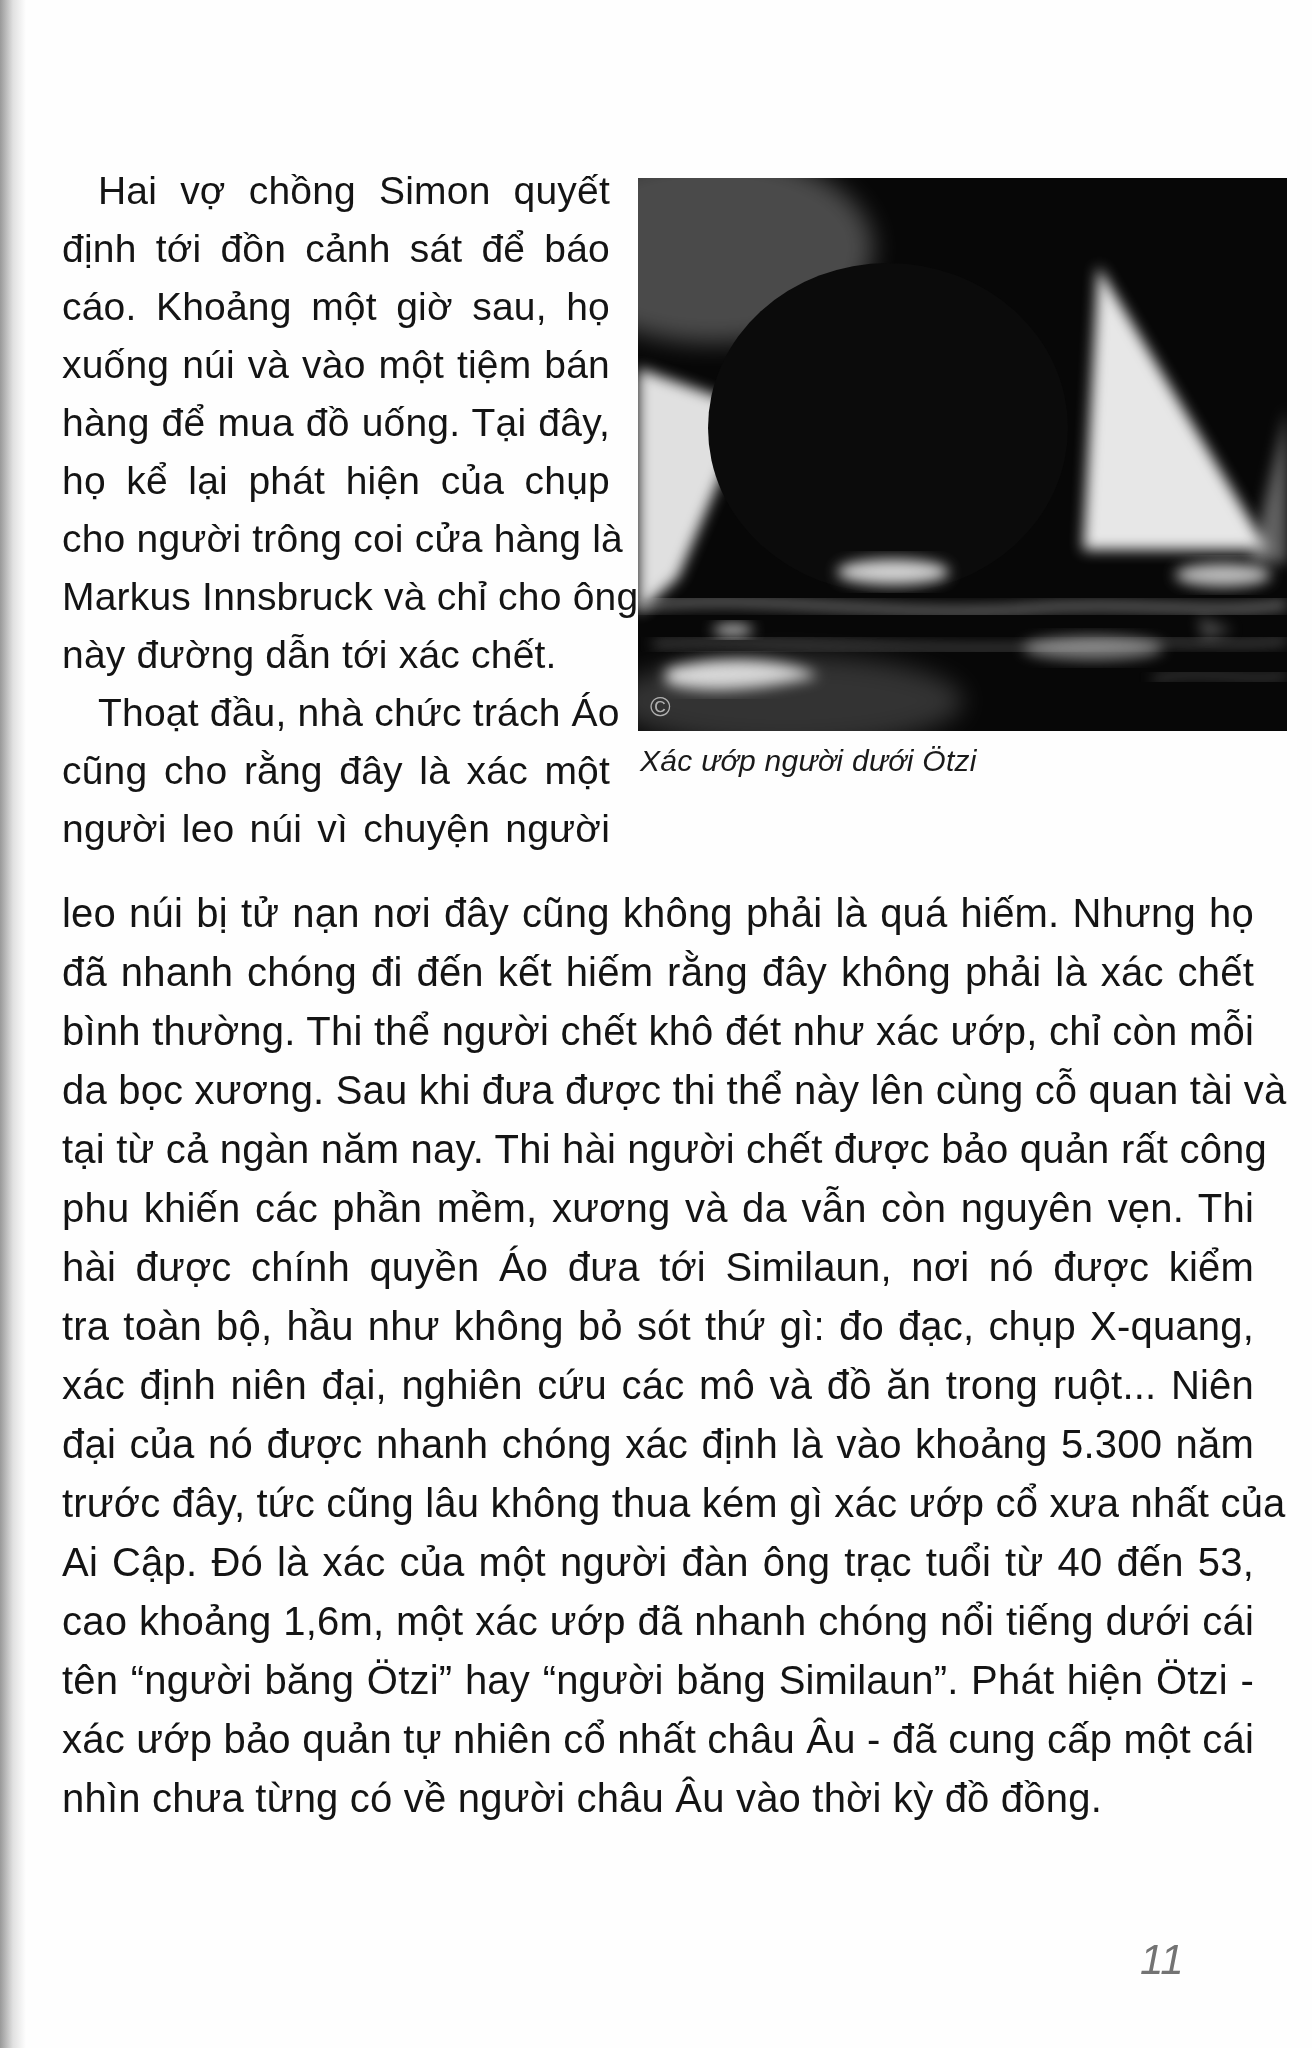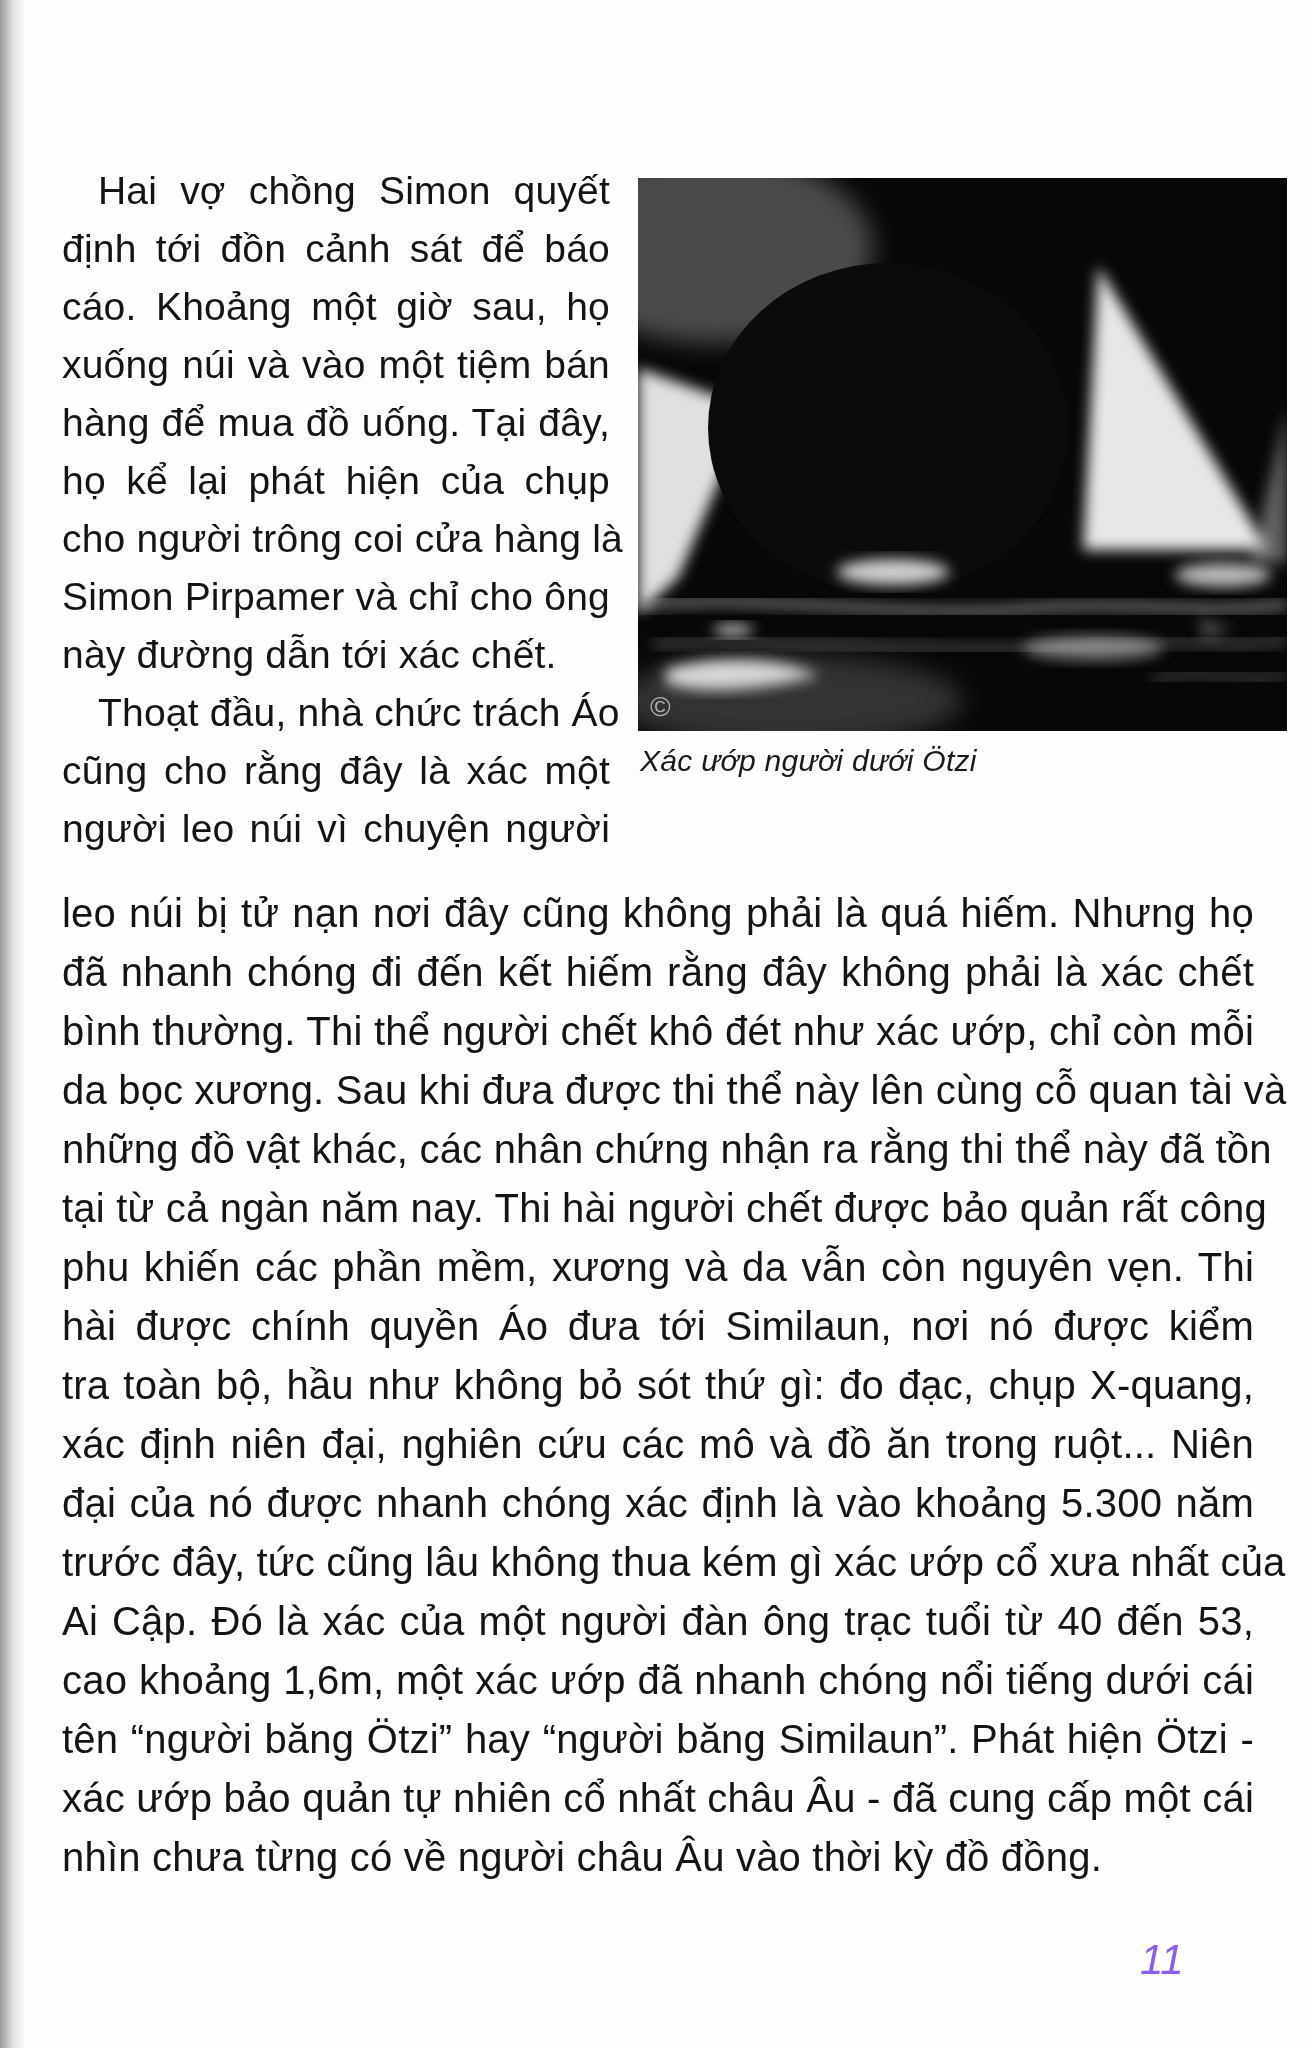--- a/index.html
+++ b/index.html
@@ -45,38 +45,38 @@
   .photo svg{display:block;width:100%;height:100%;}
   .caption{
     position:absolute;left:640px;top:744px;width:640px;
     font-size:30px;font-style:italic;
     letter-spacing:.3px;
     color:#1a1a1a;
   }
   .page-number{
     position:absolute;left:1140px;top:1936px;
     font-size:42px;font-style:italic;
-    color:#8b5cf6;
+    color:#737373;
   }
 </style>
 </head>
 <body>
 
 <div class="page">
   <div class="edge-shadow"></div>
 
   <div class="col-block">
     <div class="line indent">Hai vợ chồng Simon quyết</div>
     <div class="line">định tới đồn cảnh sát để báo</div>
     <div class="line">cáo. Khoảng một giờ sau, họ</div>
     <div class="line">xuống núi và vào một tiệm bán</div>
     <div class="line">hàng để mua đồ uống. Tại đây,</div>
     <div class="line">họ kể lại phát hiện của chụp</div>
     <div class="line">cho người trông coi cửa hàng là</div>
-    <div class="line">Simon Pirpamer và chỉ cho ông</div>
+    <div class="line">Markus Innsbruck và chỉ cho ông</div>
     <div class="line pend">này đường dẫn tới xác chết.</div>
     <div class="line indent">Thoạt đầu, nhà chức trách Áo</div>
     <div class="line">cũng cho rằng đây là xác một</div>
     <div class="line">người leo núi vì chuyện người</div>
   </div>
 
   <div class="photo">
     <svg viewBox="0 0 649 553" preserveAspectRatio="none">
       <defs>
         <filter id="soft" x="-30%" y="-30%" width="160%" height="160%">
@@ -116,21 +116,20 @@
     </svg>
   </div>
 
   <div class="caption">Xác ướp người dưới Ötzi</div>
 
   <div class="full-block">
     <div class="line">leo núi bị tử nạn nơi đây cũng không phải là quá hiếm. Nhưng họ</div>
     <div class="line">đã nhanh chóng đi đến kết hiếm rằng đây không phải là xác chết</div>
     <div class="line">bình thường. Thi thể người chết khô đét như xác ướp, chỉ còn mỗi</div>
     <div class="line">da bọc xương. Sau khi đưa được thi thể này lên cùng cỗ quan tài và</div>
-    <div class="line">những đồ vật khác, các nhân chứng nhận ra rằng thi thể này đã tồn</div>
     <div class="line">tại từ cả ngàn năm nay. Thi hài người chết được bảo quản rất công</div>
     <div class="line">phu khiến các phần mềm, xương và da vẫn còn nguyên vẹn. Thi</div>
     <div class="line">hài được chính quyền Áo đưa tới Similaun, nơi nó được kiểm</div>
     <div class="line">tra toàn bộ, hầu như không bỏ sót thứ gì: đo đạc, chụp X-quang,</div>
     <div class="line">xác định niên đại, nghiên cứu các mô và đồ ăn trong ruột... Niên</div>
     <div class="line">đại của nó được nhanh chóng xác định là vào khoảng 5.300 năm</div>
     <div class="line">trước đây, tức cũng lâu không thua kém gì xác ướp cổ xưa nhất của</div>
     <div class="line">Ai Cập. Đó là xác của một người đàn ông trạc tuổi từ 40 đến 53,</div>
     <div class="line">cao khoảng 1,6m, một xác ướp đã nhanh chóng nổi tiếng dưới cái</div>
     <div class="line">tên “người băng Ötzi” hay “người băng Similaun”. Phát hiện Ötzi -</div>

